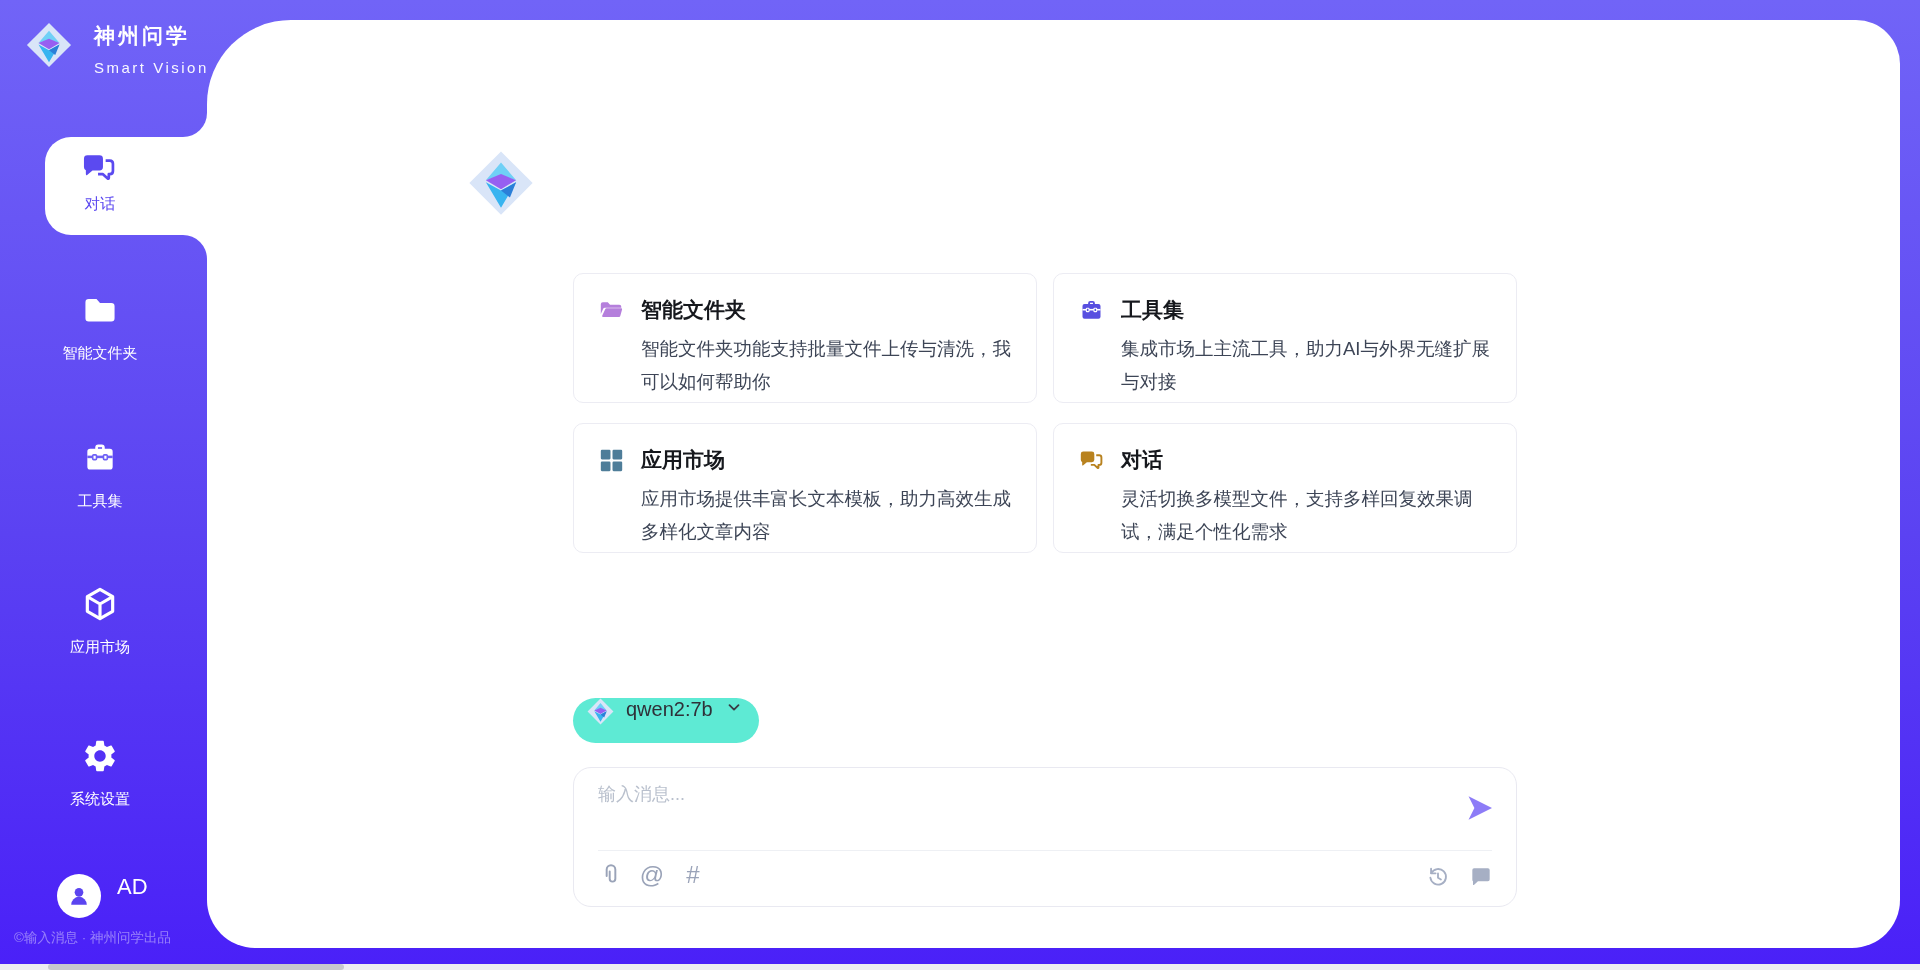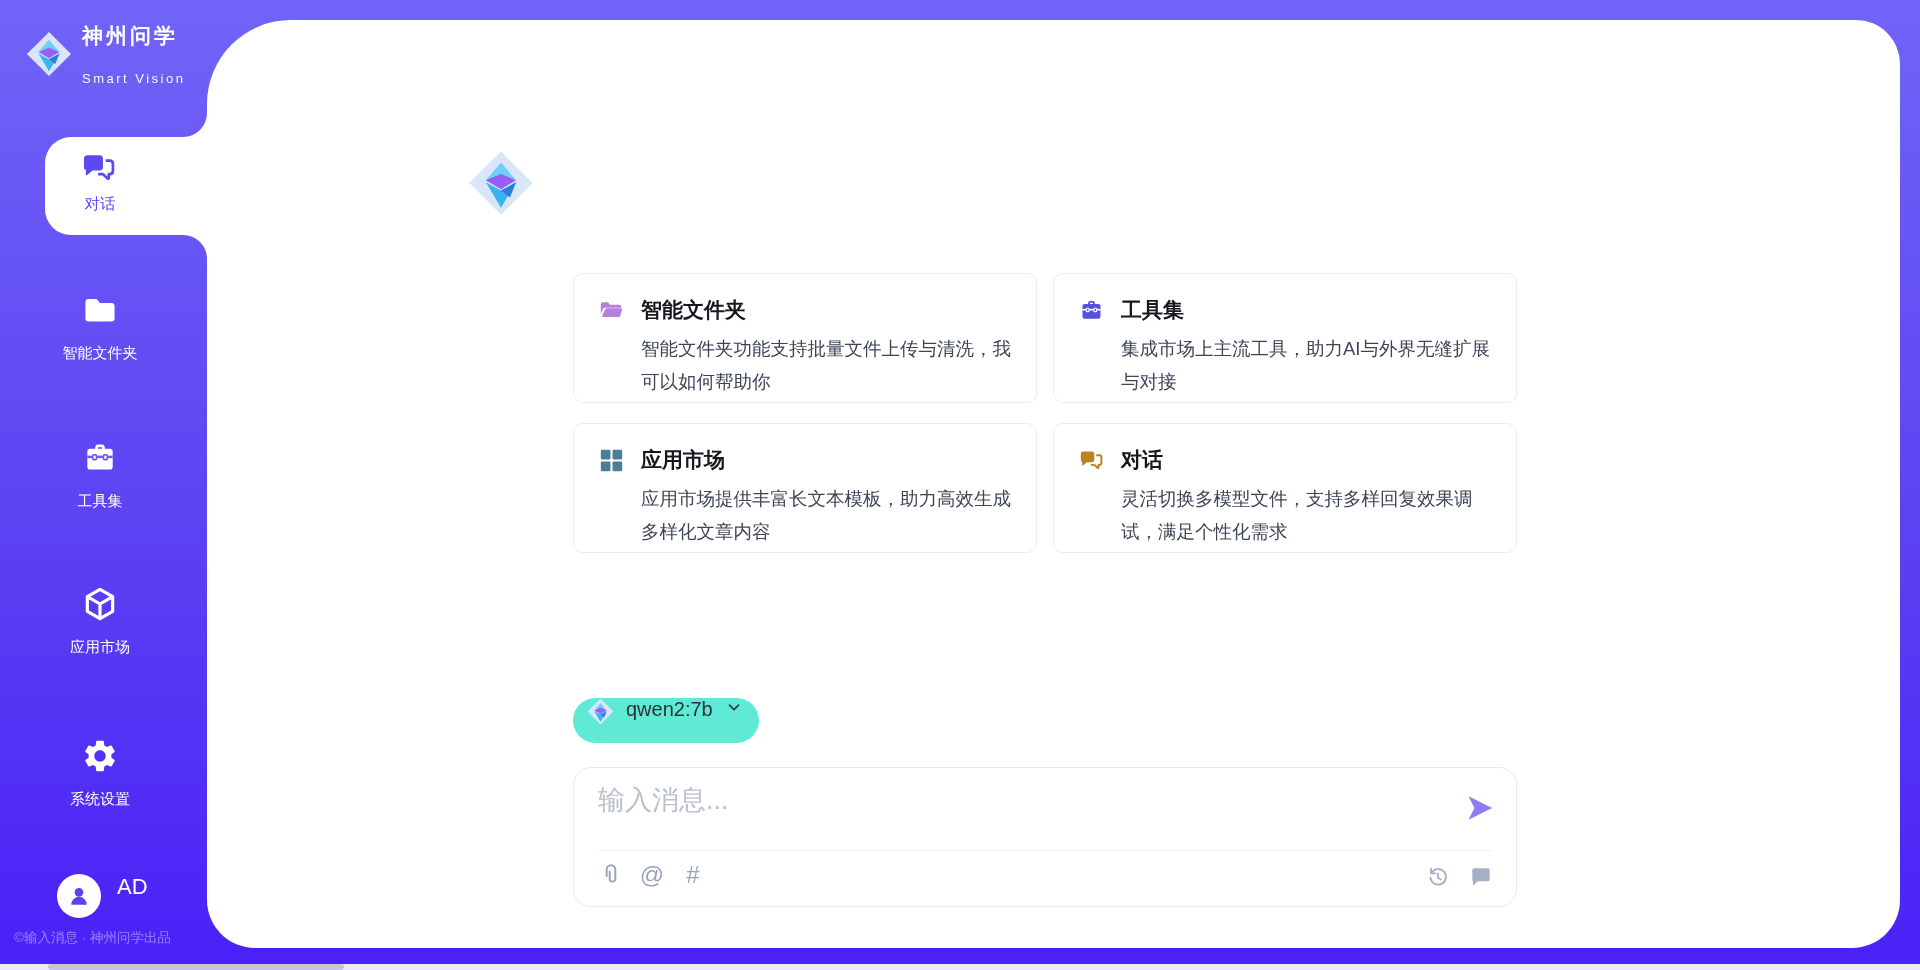--- a/index.html
+++ b/index.html
@@ -7,24 +7,24 @@
   body {
     font-family:"Liberation Sans","DejaVu Sans",sans-serif;
     background:linear-gradient(180deg,#7164f7 0%,#5b42f2 55%,#4a20f8 100%);
     background-attachment:fixed;
     overflow:hidden;
   }
   .stage { position:relative; width:1920px; height:970px; }
 
   
   .sidebar { position:absolute; left:0; top:0; width:207px; height:970px; z-index:2; }
-  .brand { position:absolute; left:26px; top:22px; display:flex; align-items:center; gap:10px; }
+  .brand { position:absolute; left:26px; top:22px; display:flex; align-items:flex-start; gap:22px; }
   .brand-logo { width:46px; height:46px; display:block; }
   .brand-name { color:#fff; font-size:21px; font-weight:bold; letter-spacing:3px; white-space:nowrap; }
-  .brand-tagline { color:rgba(255,255,255,.95); font-size:13px; letter-spacing:2.5px; margin-top:21px; white-space:nowrap; }
+  .brand-tagline { color:rgba(255,255,255,.95); font-size:15px; letter-spacing:2.5px; margin-top:9px; white-space:nowrap; }
 
   .tab-active {
     position:absolute; left:45px; top:137px; width:162px; height:98px;
     background:#fff; border-radius:26px 0 0 26px; cursor:pointer;
   }
   .fillet { position:absolute; left:138px; width:24px; height:24px; background:#fff; overflow:hidden; }
   .fillet i { position:absolute; inset:0; display:block;
     background:linear-gradient(180deg,#7164f7 0%,#5b42f2 55%,#4a20f8 100%);
     background-attachment:fixed; }
   .fillet-top { top:-24px; } .fillet-top i { border-bottom-right-radius:24px; }
@@ -68,21 +68,21 @@
     padding:0 16px 0 14px; cursor:pointer; font-family:inherit; }
   .pill-logo { width:27px; height:27px; display:block; }
   .pill-label { font-size:20px; color:#2f3038; }
   .chev { width:18px; height:18px; color:#3a3b44; display:block; }
   .chev svg { width:100%; height:100%; display:block; }
 
   .composer { position:absolute; left:366px; top:747px; width:944px; height:140px;
     border:1.5px solid #e9e9f1; border-radius:18px; background:#fff; }
   .composer textarea { position:absolute; left:24px; top:14px; width:850px; height:62px;
     border:none; outline:none; resize:none; background:transparent;
-    font-family:inherit; font-size:27px; color:#2f3038; }
+    font-family:inherit; font-size:18px; color:#2f3038; }
   .composer textarea::placeholder { color:#b9c0cd; }
   .send { position:absolute; right:20px; top:24px; width:32px; height:32px; border:none;
     background:transparent; color:#8d7cf7; cursor:pointer; padding:0; }
   .send svg { width:100%; height:100%; display:block; }
   .comp-divider { position:absolute; left:24px; right:24px; top:82px; height:1px; background:#eef0f4; }
   .tools-left { position:absolute; left:24px; top:94px; display:flex; align-items:center; gap:15px; color:#9aa3b8; }
   .tools-right { position:absolute; right:22px; top:96px; display:flex; align-items:center; gap:17px; color:#a6afc4; }
   .tool { width:26px; height:26px; display:flex; align-items:center; justify-content:center; cursor:pointer; }
   .tool svg { width:100%; height:100%; display:block; }
   .tool.glyph { font-size:24px; line-height:26px; color:#9aa3b8; }

